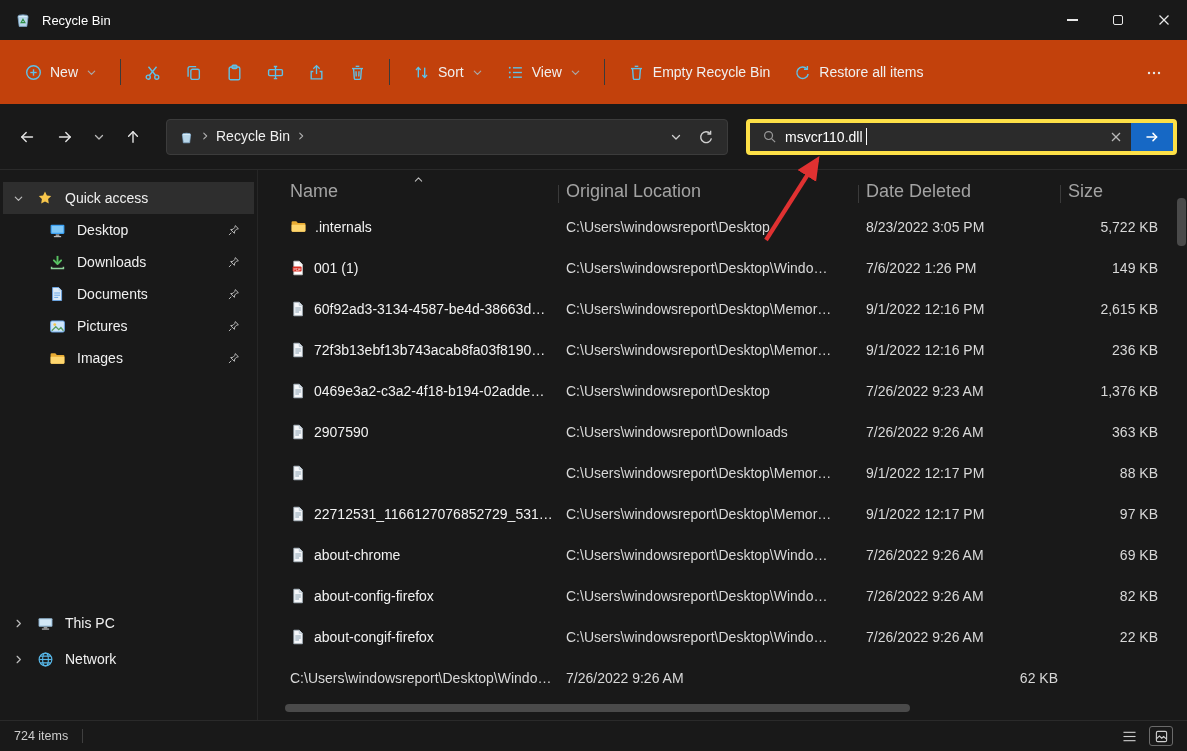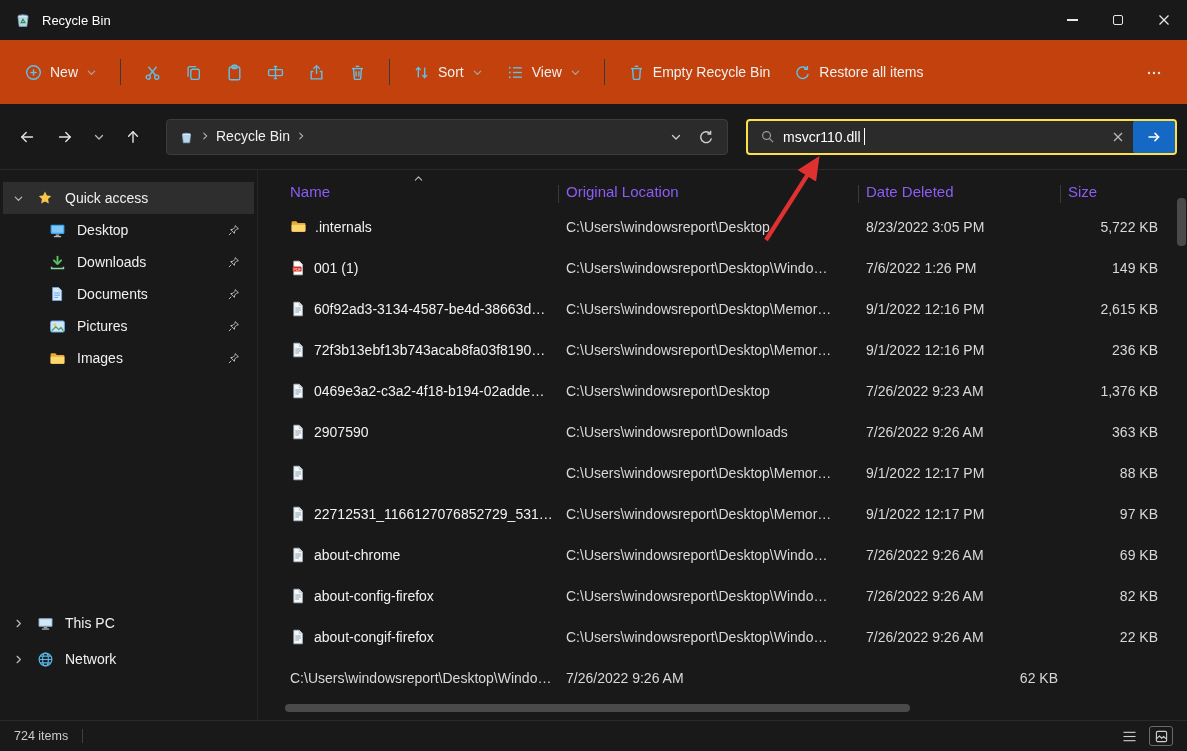--- a/index.html
+++ b/index.html
@@ -26,21 +26,21 @@
 
   
   .navbar{height:66px;display:flex;align-items:center;padding:0 10px;background:#191919;border-bottom:1px solid #2a2a2a;gap:4px}
   .nav-btn{width:34px;height:34px;display:flex;align-items:center;justify-content:center;color:#e4e4e4;border-radius:4px}
   .nav-btn.small{width:26px;color:#b8b8b8}
   .addressbar{width:562px;height:36px;margin-left:12px;background:#2b2b2b;border:1px solid #3c3c3c;border-radius:4px;display:flex;align-items:center;padding:0 6px}
   .crumb{display:flex;align-items:center;gap:6px;padding:0 6px;color:#f0f0f0}
   .crumb-chev{color:#b0b0b0;display:flex}
   .addr-spacer{flex:1}
   .addr-ico-btn{width:30px;height:30px;display:flex;align-items:center;justify-content:center;color:#cfcfcf;border-radius:4px}
-  .searchbox{margin-left:14px;flex:1;height:36px;background:#2b2b2b;border:2px solid #fde047;border-radius:4px;display:flex;align-items:center;overflow:hidden}
+  .searchbox{margin-left:14px;flex:1;height:36px;background:#2b2b2b;border:4px solid #fde047;border-radius:4px;display:flex;align-items:center;overflow:hidden}
   .search-mag{margin:0 8px 0 12px;color:#9a9a9a;display:flex}
   .search-text{color:#ffffff;white-space:nowrap}
   .caret-blink{display:inline-block;width:1px;height:17px;background:#ffffff;margin-left:3px;vertical-align:middle}
   .search-spacer{flex:1}
   .search-clear{width:30px;height:30px;display:flex;align-items:center;justify-content:center;color:#b8b8b8}
   .search-go{width:42px;height:34px;margin:0;border-radius:4px;display:flex;align-items:center;justify-content:center;color:#fff}
 
   
   .main{display:flex;height:550px}
   .sidebar{width:258px;height:100%;border-right:1px solid #262626;padding-top:12px;display:flex;flex-direction:column}
@@ -48,21 +48,21 @@
   .side-item.selected{background:#2e2e2e}
   .side-item.child{padding-left:46px}
   .side-item.tree{height:36px}
   .side-chev{width:24px;display:flex;align-items:center;justify-content:flex-start;color:#bdbdbd}
   .side-ico{width:22px;display:flex;align-items:center}
   .side-label{margin-left:6px}
   .side-pin{margin-left:auto;margin-right:14px;color:#c8c8c8;display:flex}
   .side-gap{height:231px}
 
   .content{position:relative;flex:1;padding-left:24px}
-  .list-header{display:grid;grid-template-columns:276px 300px 202px 100px;height:36px;align-items:center;padding-top:6px;color:#8b5cf6;font-size:15px;position:relative}
+  .list-header{display:grid;grid-template-columns:276px 300px 202px 100px;height:36px;align-items:center;padding-top:6px;color:#a3a3a3;font-size:18px;position:relative}
   .hcell{position:relative;padding-left:8px;height:100%;display:flex;align-items:center}
   .hcell.sep::before{content:"";position:absolute;left:0;top:9px;height:18px;width:1px;background:#3a3a3a}
   .sort-caret{position:absolute;top:-2px;left:131px;color:#bdbdbd}
   .file-row{display:grid;grid-template-columns:276px 300px 202px 100px;height:41px;align-items:center;border-radius:4px}
   .cell{padding-left:8px;color:#d8d8d8;white-space:nowrap;overflow:hidden}
   .cell.name{display:flex;align-items:flex-end;gap:8px;color:#f2f2f2;padding-left:8px}
   .cell.size{text-align:right;padding-right:2px}
   .file-ico{display:flex;align-items:center;flex:0 0 auto}
 
   .hscroll{position:absolute;left:27px;bottom:8px;width:625px;height:8px;border-radius:4px;background:#4a4a4a}

